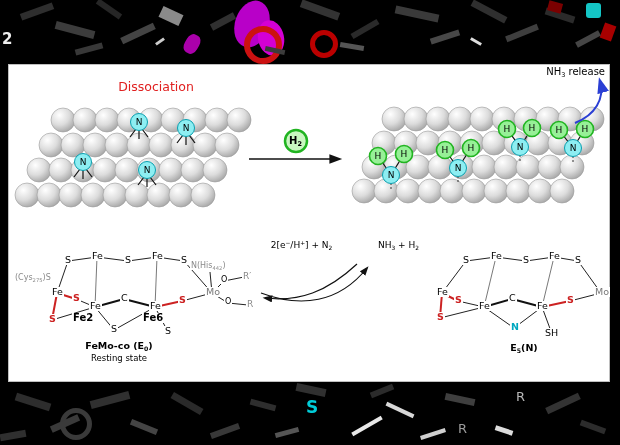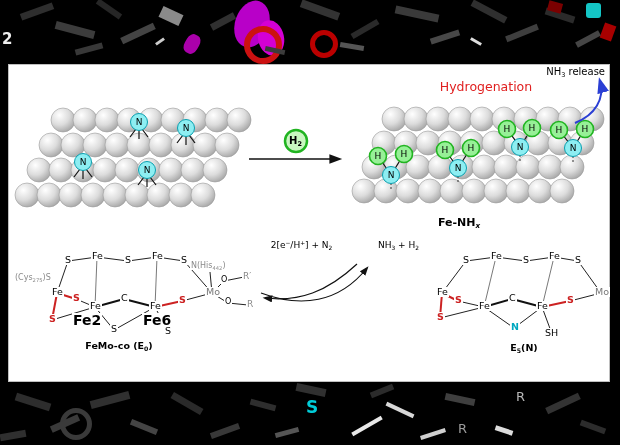--- a/index.html
+++ b/index.html
@@ -17,21 +17,21 @@
   sub{font-size:65%;vertical-align:baseline;position:relative;top:0.3em}
   sup{font-size:65%;vertical-align:baseline;position:relative;top:-0.45em}
   .it{font-style:italic}
   .cluster{position:absolute}
   .cluster svg{position:absolute;left:0;top:0}
   .ca{position:absolute;font-size:9.5px;line-height:1;background:#fff;padding:0 1px;white-space:nowrap}
   .gray{color:#8a8a8a}
   .gray2{color:#777}
   .red-s{color:var(--reds);font-weight:bold}
   .ncy{color:#00a8c0;font-weight:bold}
-  .sm{font-size:14px;font-weight:bold}
+  .sm{font-size:10px;font-weight:bold}
   .tiny{font-size:8px}
   .state{position:absolute;font-size:8.5px;text-align:center;white-space:nowrap}
 </style>
 </head>
 <body>
 
 <div id="noise">
   <div class="nz" style="left:235px;top:0;width:34px;height:48px;background:#b800c8;border-radius:50%;transform:rotate(18deg)"></div>
   <div class="nz" style="left:258px;top:20px;width:26px;height:36px;background:#d400d4;border-radius:50%;transform:rotate(-12deg)"></div>
   <div class="nz" style="left:185px;top:34px;width:14px;height:20px;background:#aa00aa;border-radius:40%;transform:rotate(30deg)"></div>
@@ -234,33 +234,30 @@
         <circle cx="564" cy="83" r="8.5" fill="#8deef2" stroke="#0aa0b0" stroke-width="1"></circle>
         <text x="564" y="86" text-anchor="middle" font-size="9" fill="#000">N</text>
       </g>
     <line x1="240" y1="94" x2="330" y2="94" stroke="#111" stroke-width="1.6" marker-end="url(#ahk)"></line>
     <circle id="h2-circle" cx="287" cy="76" r="11" stroke-width="2.5" fill="#c9f7c0" stroke="#21b421"></circle>
     <path id="blue-arrow" d="M566,58 C586,50 596,34 591,16" fill="none" stroke-width="2" marker-end="url(#ahu)" stroke="#2b3fd4"></path>
     <path d="M252,228 C292,243 330,238 358,203" fill="none" stroke="#111" stroke-width="1.2" marker-end="url(#ahk)"></path>
     <path d="M348,199 C318,227 290,237 256,233" fill="none" stroke="#111" stroke-width="1.2" marker-end="url(#ahk)"></path>
   </svg>
 
-  <div class="heading" style="left:412px;top:14px;width:130px">Hydrogenation</div>
+  <div class="heading" style="left:82px;top:14px;width:130px">Dissociation</div>
 
   <div class="lbl" style="right:4px;top:1px;font-size:10px">
     <span>NH</span><sub>3</sub><span> release</span>
   </div>
 
   <div class="lbl" style="left:280px;top:70px;font-size:10px;font-weight:bold">
     <span>H</span><sub>2</sub>
   </div>
 
-  <div class="cap" style="left:395px;top:151px;width:110px">
-    <span>Fe-NH</span><sub class="it">x</sub>
-  </div>
 
   <div class="lbl" style="left:230px;top:176px;width:125px;text-align:center;font-size:9px">
     <span>2[e</span><sup>−</sup><span>/H</span><sup>+</sup><span>] + N</span><sub>2</sub>
   </div>
   <div class="lbl" style="left:342px;top:176px;width:95px;text-align:center;font-size:9px">
     <span>NH</span><sub>3</sub><span> + H</span><sub>2</sub>
   </div>
 
   <div class="cluster" id="cluster-left" style="left:5px;top:185px;width:250px;height:122px">
     <svg width="250" height="122">
@@ -312,20 +309,21 @@
     <span class="ca" style="left:96px;top:74px">S</span>
     <span class="ca" style="left:150px;top:76px">S</span>
     <span class="ca sm" style="left:58px;top:63px">Fe2</span>
     <span class="ca sm" style="left:128px;top:63px">Fe6</span>
     <span class="ca gray tiny" style="left:176px;top:12px"><span>N(His</span><sub>442</sub><span>)</span></span>
     <span class="ca tiny" style="left:206px;top:26px">O</span>
     <span class="ca tiny" style="left:210px;top:48px">O</span>
     <span class="ca gray" style="left:228px;top:22px;font-size:9px">R′</span>
     <span class="ca gray" style="left:232px;top:50px;font-size:9px">R</span>
     <div class="cap" style="left:25px;top:90px;width:160px;font-size:9.5px"><span>FeMo-co (E</span><sub>0</sub><span>)</span></div>
+    <div class="state" style="left:25px;top:103px;width:160px">Resting state</div>
   </div>
 
   <div class="cluster" id="cluster-right" style="left:425px;top:185px;width:185px;height:122px">
     <svg width="185" height="122">
       <g stroke="#222" stroke-width="1" fill="none">
         <line x1="8" y1="43" x2="32" y2="11"></line>
           <line x1="32" y1="11" x2="62" y2="7"></line>
         <line x1="62" y1="7" x2="92" y2="11"></line>
           <line x1="92" y1="11" x2="120" y2="7"></line>
         <line x1="120" y1="7" x2="144" y2="11"></line>

